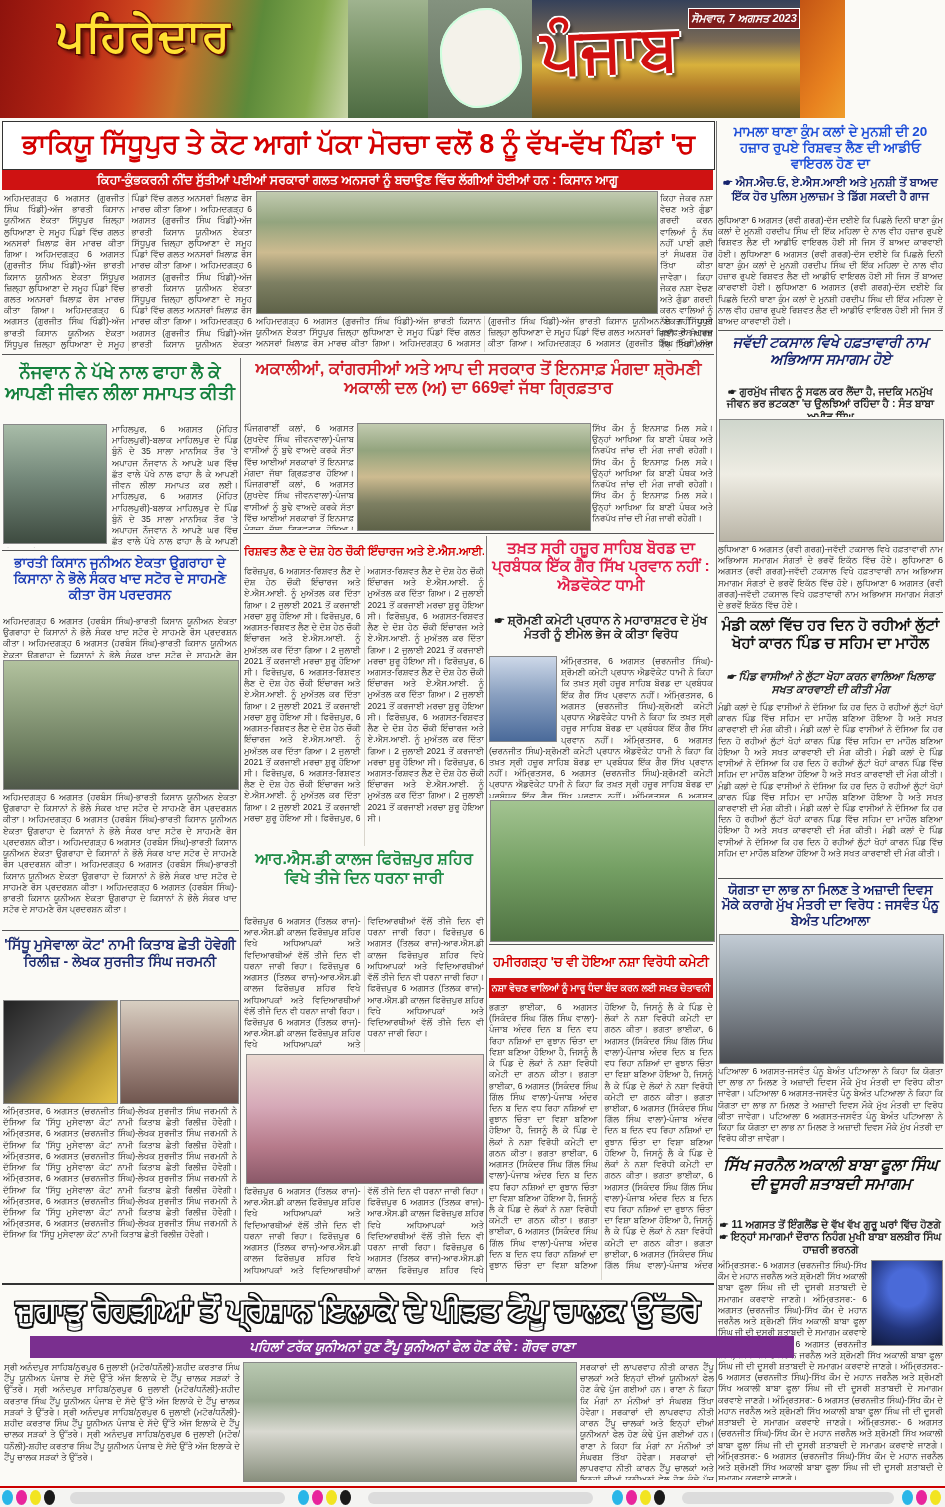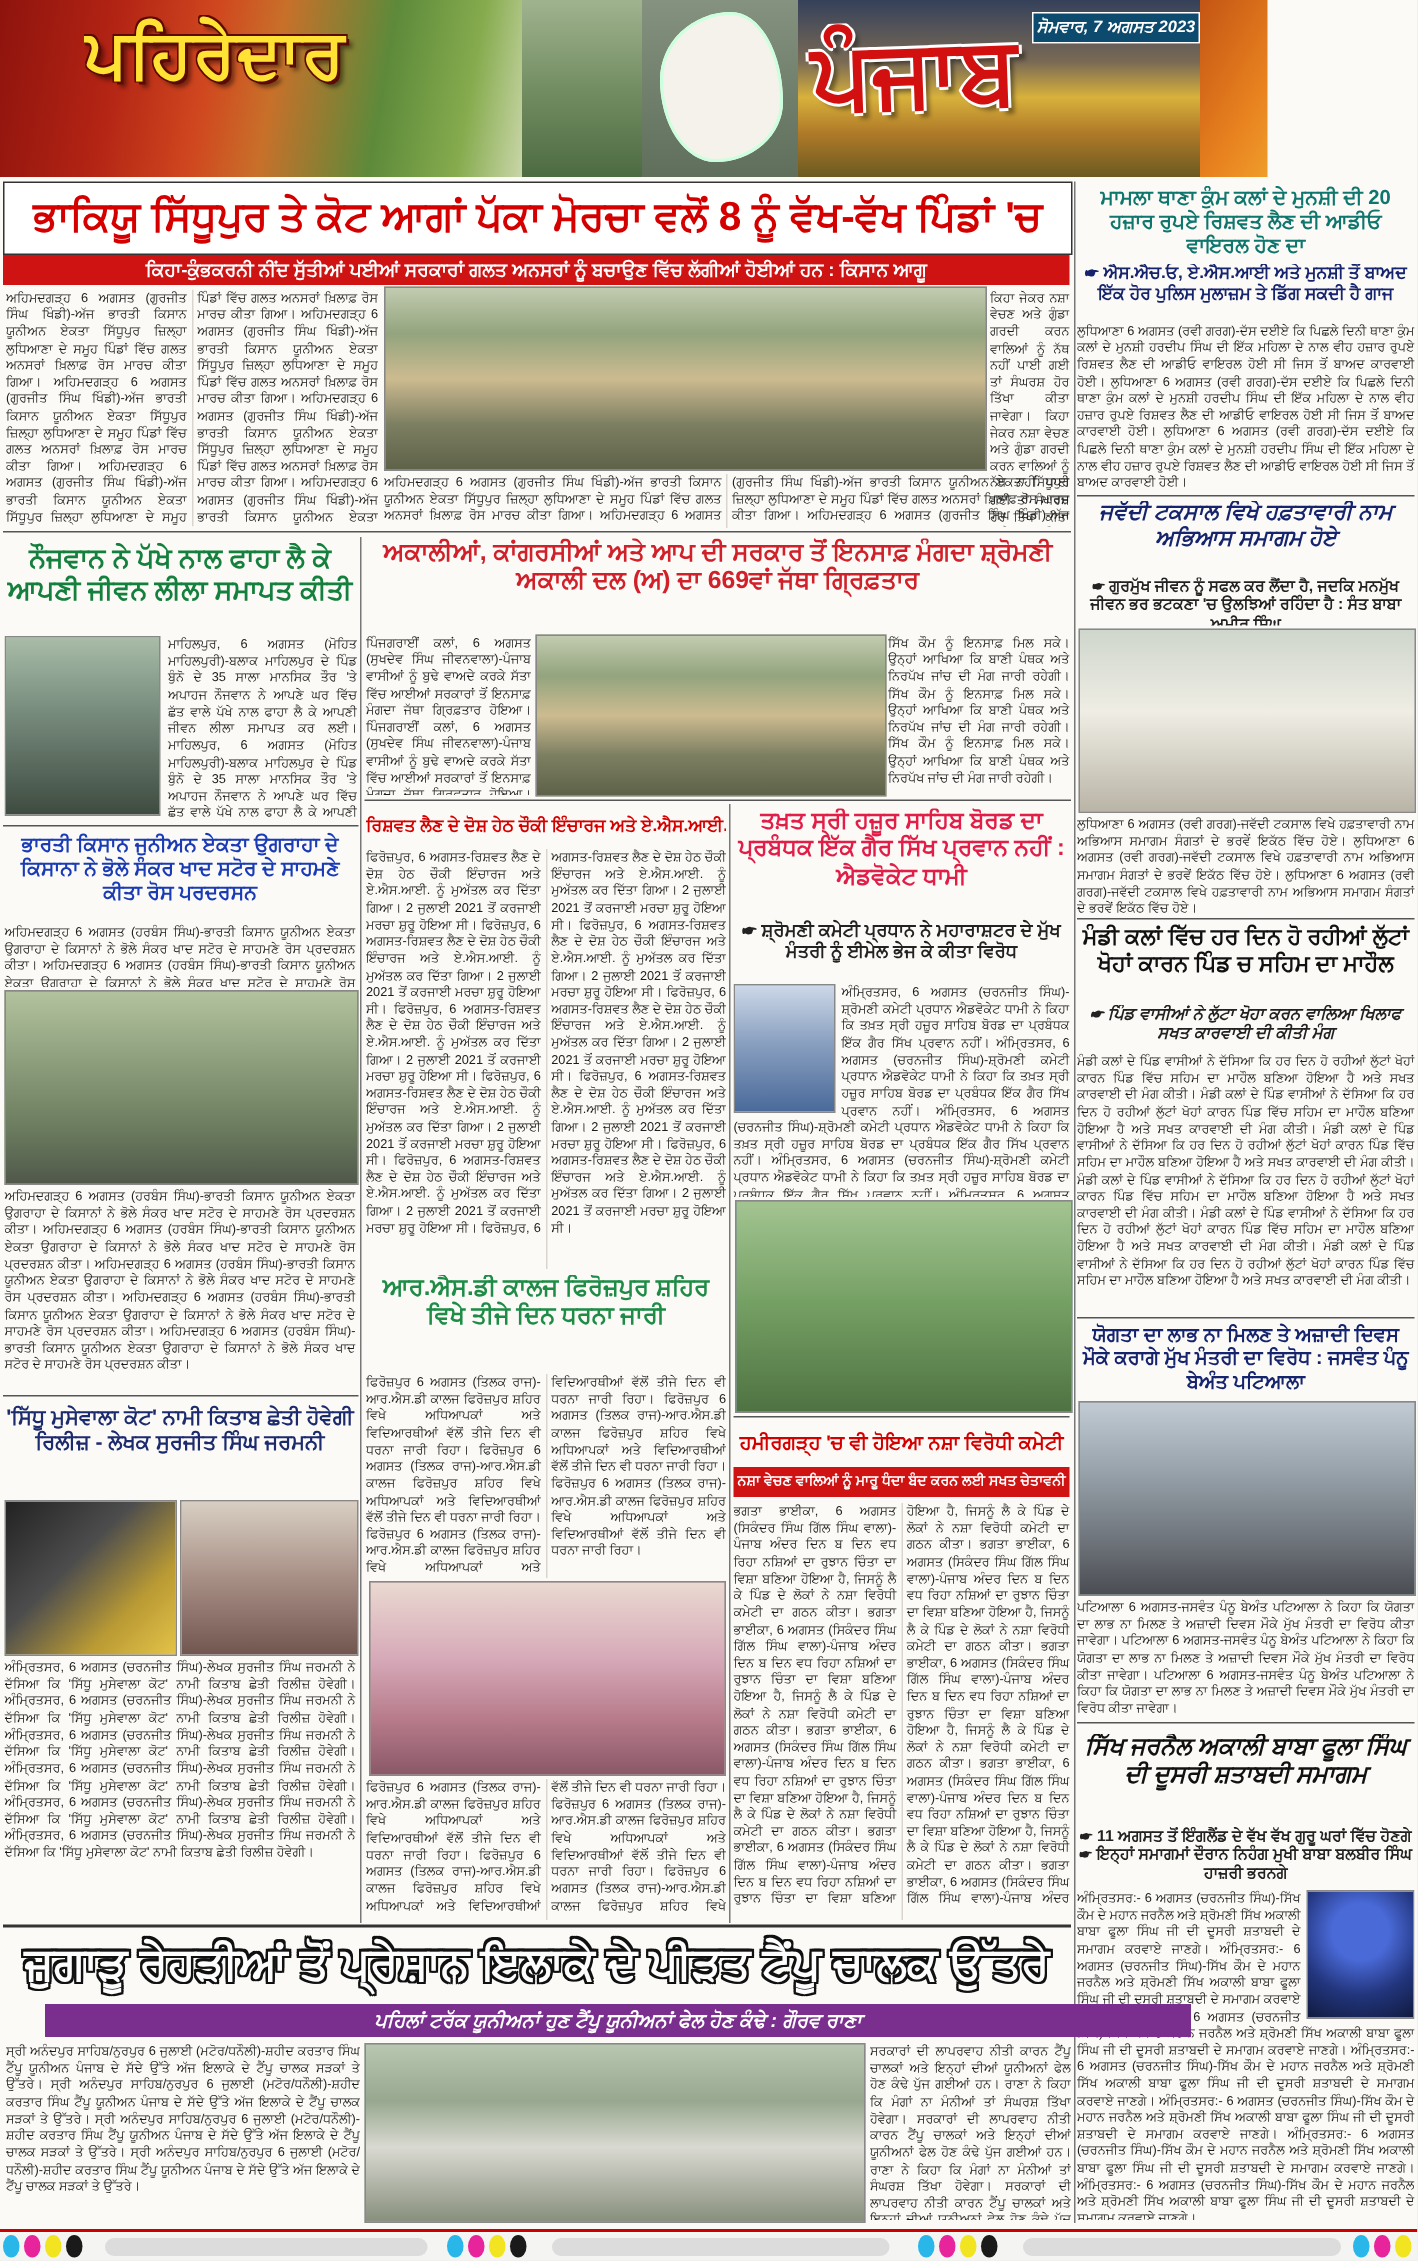--- a/index.html
+++ b/index.html
@@ -31,21 +31,21 @@
   .mh-scene{background:linear-gradient(180deg,#9fb38f,#6f8a5e 55%,#4d6b42);}
   .mh-map{background:linear-gradient(180deg,#84927f,#5f6f5c);}
   .mh-map-blob{position:absolute;left:12px;top:8px;width:82px;height:100px;background:#f4f2ea;
                border-radius:58% 42% 55% 45%/45% 60% 40% 55%;box-shadow:inset 0 0 0 2px #cfd;}
   .mh-sunset{background:linear-gradient(180deg,#35415a 0%,#7a6a55 35%,#d8b13c 55%,#b07a28 75%,#6b5a22 100%);}
   .mh-kids{background:linear-gradient(120deg,#c45514 0%,#e8821f 35%,#f0a02c 55%,#cf5e16 80%,#9e3a0e 100%);}
   .brand{font-size:45px;font-weight:bold;color:#ffe233;letter-spacing:1px;
          text-shadow:2px 2px 0 #5c0a05,-1px -1px 0 #5c0a05,1px -1px 0 #5c0a05,-1px 1px 0 #5c0a05,4px 4px 3px rgba(0,0,0,.45);}
   .pb-title{font-size:62px;font-weight:bold;color:#d21010;transform:rotate(-2deg);
             text-shadow:-2px 0 0 #fff,2px 0 0 #fff,0 -2px 0 #fff,0 2px 0 #fff,4px 4px 3px rgba(0,0,0,.4);}
-  .datebox{background:#0c4a6e;color:#fff;font-style:italic;font-weight:bold;font-size:11px;
+  .datebox{background:#7f1d1d;color:#fff;font-style:italic;font-weight:bold;font-size:11px;
            text-align:center;line-height:19px;border:1px solid #fff;}
   .pagebox{background:#2138a8;color:#fff;font-weight:bold;font-size:22px;text-align:center;border:2px solid #fff;}
   .redstrip{background:#cf1212;color:#fff;font-weight:bold;text-align:center;}
   .purplestrip{background:#7a2f8f;color:#fff;font-style:italic;font-weight:bold;text-align:center;}
   .outline-hl{color:#fdfdfd;text-shadow:-1.5px 0 #111,1.5px 0 #111,0 -1.5px #111,0 1.5px #111,
               -1.5px -1.5px #111,1.5px 1.5px #111,-1.5px 1.5px #111,1.5px -1.5px #111;}
   .regbar{background:#dcdcdc;border-radius:6px;height:12px;position:absolute;top:3px;}
   .regdot{width:11px;height:15px;border-radius:50%;display:inline-block;margin-right:3px;vertical-align:top;}
 </style>
 </head>
@@ -73,21 +73,21 @@
   <div class="abs rule-h" style="left:2px;top:354px;width:712px;height:1px;"></div>
   <div class="abs rule-h" style="left:2px;top:1283px;width:712px;height:2px;background:#333;"></div>
 
   <div class="abs hl" style="left:2px;top:121px;width:711px;height:47px;border:1px solid #333;color:#d40000;font-size:27px;line-height:45px;background:#fff;">ਭਾਕਿਯੂ ਸਿੱਧੂਪੁਰ ਤੇ ਕੋਟ ਆਗਾਂ ਪੱਕਾ ਮੋਰਚਾ ਵਲੋਂ 8 ਨੂੰ ਵੱਖ-ਵੱਖ ਪਿੰਡਾਂ 'ਚ ਰੋਸ ਮਾਰਚ-ਗੁਜਰਵਾਲ</div>
   <div class="abs redstrip" style="left:2px;top:170px;width:711px;height:20px;font-size:12.5px;line-height:20px;">ਕਿਹਾ-ਕੁੰਭਕਰਨੀ ਨੀਂਦ ਸੁੱਤੀਆਂ ਪਈਆਂ ਸਰਕਾਰਾਂ ਗਲਤ ਅਨਸਰਾਂ ਨੂੰ ਬਚਾਉਣ ਵਿੱਚ ਲੱਗੀਆਂ ਹੋਈਆਂ ਹਨ : ਕਿਸਾਨ ਆਗੂ</div>
   <div class="abs bt c2" style="left:4px;top:193px;width:248px;height:158px;">ਅਹਿਮਦਗੜ੍ਹ 6 ਅਗਸਤ (ਗੁਰਜੀਤ ਸਿੰਘ ਖਿੰਡੀ)-ਅੱਜ ਭਾਰਤੀ ਕਿਸਾਨ ਯੂਨੀਅਨ ਏਕਤਾ ਸਿੱਧੂਪੁਰ ਜ਼ਿਲ੍ਹਾ ਲੁਧਿਆਣਾ ਦੇ ਸਮੂਹ ਪਿੰਡਾਂ ਵਿੱਚ ਗਲਤ ਅਨਸਰਾਂ ਖ਼ਿਲਾਫ਼ ਰੋਸ ਮਾਰਚ ਕੀਤਾ ਗਿਆ। ਅਹਿਮਦਗੜ੍ਹ 6 ਅਗਸਤ (ਗੁਰਜੀਤ ਸਿੰਘ ਖਿੰਡੀ)-ਅੱਜ ਭਾਰਤੀ ਕਿਸਾਨ ਯੂਨੀਅਨ ਏਕਤਾ ਸਿੱਧੂਪੁਰ ਜ਼ਿਲ੍ਹਾ ਲੁਧਿਆਣਾ ਦੇ ਸਮੂਹ ਪਿੰਡਾਂ ਵਿੱਚ ਗਲਤ ਅਨਸਰਾਂ ਖ਼ਿਲਾਫ਼ ਰੋਸ ਮਾਰਚ ਕੀਤਾ ਗਿਆ। ਅਹਿਮਦਗੜ੍ਹ 6 ਅਗਸਤ (ਗੁਰਜੀਤ ਸਿੰਘ ਖਿੰਡੀ)-ਅੱਜ ਭਾਰਤੀ ਕਿਸਾਨ ਯੂਨੀਅਨ ਏਕਤਾ ਸਿੱਧੂਪੁਰ ਜ਼ਿਲ੍ਹਾ ਲੁਧਿਆਣਾ ਦੇ ਸਮੂਹ ਪਿੰਡਾਂ ਵਿੱਚ ਗਲਤ ਅਨਸਰਾਂ ਖ਼ਿਲਾਫ਼ ਰੋਸ ਮਾਰਚ ਕੀਤਾ ਗਿਆ। ਅਹਿਮਦਗੜ੍ਹ 6 ਅਗਸਤ (ਗੁਰਜੀਤ ਸਿੰਘ ਖਿੰਡੀ)-ਅੱਜ ਭਾਰਤੀ ਕਿਸਾਨ ਯੂਨੀਅਨ ਏਕਤਾ ਸਿੱਧੂਪੁਰ ਜ਼ਿਲ੍ਹਾ ਲੁਧਿਆਣਾ ਦੇ ਸਮੂਹ ਪਿੰਡਾਂ ਵਿੱਚ ਗਲਤ ਅਨਸਰਾਂ ਖ਼ਿਲਾਫ਼ ਰੋਸ ਮਾਰਚ ਕੀਤਾ ਗਿਆ। ਅਹਿਮਦਗੜ੍ਹ 6 ਅਗਸਤ (ਗੁਰਜੀਤ ਸਿੰਘ ਖਿੰਡੀ)-ਅੱਜ ਭਾਰਤੀ ਕਿਸਾਨ ਯੂਨੀਅਨ ਏਕਤਾ ਸਿੱਧੂਪੁਰ ਜ਼ਿਲ੍ਹਾ ਲੁਧਿਆਣਾ ਦੇ ਸਮੂਹ ਪਿੰਡਾਂ ਵਿੱਚ ਗਲਤ ਅਨਸਰਾਂ ਖ਼ਿਲਾਫ਼ ਰੋਸ ਮਾਰਚ ਕੀਤਾ ਗਿਆ। ਅਹਿਮਦਗੜ੍ਹ 6 ਅਗਸਤ (ਗੁਰਜੀਤ ਸਿੰਘ ਖਿੰਡੀ)-ਅੱਜ ਭਾਰਤੀ ਕਿਸਾਨ ਯੂਨੀਅਨ ਏਕਤਾ ਸਿੱਧੂਪੁਰ ਜ਼ਿਲ੍ਹਾ ਲੁਧਿਆਣਾ ਦੇ ਸਮੂਹ ਪਿੰਡਾਂ ਵਿੱਚ ਗਲਤ ਅਨਸਰਾਂ ਖ਼ਿਲਾਫ਼ ਰੋਸ ਮਾਰਚ ਕੀਤਾ ਗਿਆ। ਅਹਿਮਦਗੜ੍ਹ 6 ਅਗਸਤ (ਗੁਰਜੀਤ ਸਿੰਘ ਖਿੰਡੀ)-ਅੱਜ ਭਾਰਤੀ ਕਿਸਾਨ ਯੂਨੀਅਨ ਏਕਤਾ ਸਿੱਧੂਪੁਰ ਜ਼ਿਲ੍ਹਾ ਲੁਧਿਆਣਾ ਦੇ ਸਮੂਹ ਪਿੰਡਾਂ ਵਿੱਚ ਗਲਤ ਅਨਸਰਾਂ ਖ਼ਿਲਾਫ਼ ਰੋਸ ਮਾਰਚ ਕੀਤਾ ਗਿਆ। ਅਹਿਮਦਗੜ੍ਹ 6 ਅਗਸਤ (ਗੁਰਜੀਤ ਸਿੰਘ ਖਿੰਡੀ)-ਅੱਜ ਭਾਰਤੀ ਕਿਸਾਨ ਯੂਨੀਅਨ ਏਕਤਾ ਸਿੱਧੂਪੁਰ ਜ਼ਿਲ੍ਹਾ ਲੁਧਿਆਣਾ ਦੇ ਸਮੂਹ ਪਿੰਡਾਂ ਵਿੱਚ ਗਲਤ ਅਨਸਰਾਂ ਖ਼ਿਲਾਫ਼ ਰੋਸ ਮਾਰਚ ਕੀਤਾ ਗਿਆ।</div>
   <div class="abs photo ph-crowd people" style="left:256px;top:191px;width:400px;height:121px;"></div>
   <div class="abs bt" style="left:660px;top:193px;width:53px;height:158px;">ਕਿਹਾ ਜੇਕਰ ਨਸ਼ਾ ਵੇਚਣ ਅਤੇ ਗੁੰਡਾ ਗਰਦੀ ਕਰਨ ਵਾਲਿਆਂ ਨੂੰ ਨੱਥ ਨਹੀਂ ਪਾਈ ਗਈ ਤਾਂ ਸੰਘਰਸ਼ ਹੋਰ ਤਿੱਖਾ ਕੀਤਾ ਜਾਵੇਗਾ। ਕਿਹਾ ਜੇਕਰ ਨਸ਼ਾ ਵੇਚਣ ਅਤੇ ਗੁੰਡਾ ਗਰਦੀ ਕਰਨ ਵਾਲਿਆਂ ਨੂੰ ਨੱਥ ਨਹੀਂ ਪਾਈ ਗਈ ਤਾਂ ਸੰਘਰਸ਼ ਹੋਰ ਤਿੱਖਾ ਕੀਤਾ ਜਾਵੇਗਾ। ਕਿਹਾ ਜੇਕਰ ਨਸ਼ਾ ਵੇਚਣ ਅਤੇ ਗੁੰਡਾ ਗਰਦੀ ਕਰਨ ਵਾਲਿਆਂ ਨੂੰ ਨੱਥ ਨਹੀਂ ਪਾਈ ਗਈ ਤਾਂ ਸੰਘਰਸ਼ ਹੋਰ ਤਿੱਖਾ ਕੀਤਾ ਜਾਵੇਗਾ। ਕਿਹਾ ਜੇਕਰ ਨਸ਼ਾ ਵੇਚਣ ਅਤੇ ਗੁੰਡਾ ਗਰਦੀ ਕਰਨ ਵਾਲਿਆਂ ਨੂੰ ਨੱਥ ਨਹੀਂ ਪਾਈ ਗਈ ਤਾਂ ਸੰਘਰਸ਼ ਹੋਰ ਤਿੱਖਾ ਕੀਤਾ ਜਾਵੇਗਾ।</div>
   <div class="abs bt c2" style="left:256px;top:316px;width:457px;height:36px;">ਅਹਿਮਦਗੜ੍ਹ 6 ਅਗਸਤ (ਗੁਰਜੀਤ ਸਿੰਘ ਖਿੰਡੀ)-ਅੱਜ ਭਾਰਤੀ ਕਿਸਾਨ ਯੂਨੀਅਨ ਏਕਤਾ ਸਿੱਧੂਪੁਰ ਜ਼ਿਲ੍ਹਾ ਲੁਧਿਆਣਾ ਦੇ ਸਮੂਹ ਪਿੰਡਾਂ ਵਿੱਚ ਗਲਤ ਅਨਸਰਾਂ ਖ਼ਿਲਾਫ਼ ਰੋਸ ਮਾਰਚ ਕੀਤਾ ਗਿਆ। ਅਹਿਮਦਗੜ੍ਹ 6 ਅਗਸਤ (ਗੁਰਜੀਤ ਸਿੰਘ ਖਿੰਡੀ)-ਅੱਜ ਭਾਰਤੀ ਕਿਸਾਨ ਯੂਨੀਅਨ ਏਕਤਾ ਸਿੱਧੂਪੁਰ ਜ਼ਿਲ੍ਹਾ ਲੁਧਿਆਣਾ ਦੇ ਸਮੂਹ ਪਿੰਡਾਂ ਵਿੱਚ ਗਲਤ ਅਨਸਰਾਂ ਖ਼ਿਲਾਫ਼ ਰੋਸ ਮਾਰਚ ਕੀਤਾ ਗਿਆ। ਅਹਿਮਦਗੜ੍ਹ 6 ਅਗਸਤ (ਗੁਰਜੀਤ ਸਿੰਘ ਖਿੰਡੀ)-ਅੱਜ ਭਾਰਤੀ ਕਿਸਾਨ ਯੂਨੀਅਨ ਏਕਤਾ ਸਿੱਧੂਪੁਰ ਜ਼ਿਲ੍ਹਾ ਲੁਧਿਆਣਾ ਦੇ ਸਮੂਹ ਪਿੰਡਾਂ ਵਿੱਚ ਗਲਤ ਅਨਸਰਾਂ ਖ਼ਿਲਾਫ਼ ਰੋਸ ਮਾਰਚ ਕੀਤਾ ਗਿਆ। ਅਹਿਮਦਗੜ੍ਹ 6 ਅਗਸਤ (ਗੁਰਜੀਤ ਸਿੰਘ ਖਿੰਡੀ)-ਅੱਜ ਭਾਰਤੀ ਕਿਸਾਨ ਯੂਨੀਅਨ ਏਕਤਾ ਸਿੱਧੂਪੁਰ ਜ਼ਿਲ੍ਹਾ ਲੁਧਿਆਣਾ ਦੇ ਸਮੂਹ ਪਿੰਡਾਂ ਵਿੱਚ ਗਲਤ ਅਨਸਰਾਂ ਖ਼ਿਲਾਫ਼ ਰੋਸ ਮਾਰਚ ਕੀਤਾ ਗਿਆ।</div>
 
-  <div class="abs hl" style="left:718px;top:124px;width:225px;height:50px;color:#0f766e;font-size:13.5px;">ਮਾਮਲਾ ਥਾਣਾ ਕੁੰਮ ਕਲਾਂ ਦੇ ਮੁਨਸ਼ੀ ਦੀ 20 ਹਜ਼ਾਰ ਰੁਪਏ ਰਿਸ਼ਵਤ ਲੈਣ ਦੀ ਆਡੀਓ ਵਾਇਰਲ ਹੋਣ ਦਾ</div>
+  <div class="abs hl" style="left:718px;top:124px;width:225px;height:50px;color:#1d4ed8;font-size:13.5px;">ਮਾਮਲਾ ਥਾਣਾ ਕੁੰਮ ਕਲਾਂ ਦੇ ਮੁਨਸ਼ੀ ਦੀ 20 ਹਜ਼ਾਰ ਰੁਪਏ ਰਿਸ਼ਵਤ ਲੈਣ ਦੀ ਆਡੀਓ ਵਾਇਰਲ ਹੋਣ ਦਾ</div>
   <div class="abs hl" style="left:718px;top:176px;width:225px;height:36px;color:#16246e;font-size:11.5px;">☛ ਐਸ.ਐਚ.ਓ, ਏ.ਐਸ.ਆਈ ਅਤੇ ਮੁਨਸ਼ੀ ਤੋਂ ਬਾਅਦ ਇੱਕ ਹੋਰ ਪੁਲਿਸ ਮੁਲਾਜ਼ਮ ਤੇ ਡਿੱਗ ਸਕਦੀ ਹੈ ਗਾਜ</div>
   <div class="abs bt" style="left:718px;top:215px;width:225px;height:113px;">ਲੁਧਿਆਣਾ 6 ਅਗਸਤ (ਰਵੀ ਗਰਗ)-ਦੱਸ ਦਈਏ ਕਿ ਪਿਛਲੇ ਦਿਨੀ ਥਾਣਾ ਕੁੰਮ ਕਲਾਂ ਦੇ ਮੁਨਸ਼ੀ ਹਰਦੀਪ ਸਿੰਘ ਦੀ ਇੱਕ ਮਹਿਲਾ ਦੇ ਨਾਲ ਵੀਹ ਹਜ਼ਾਰ ਰੁਪਏ ਰਿਸ਼ਵਤ ਲੈਣ ਦੀ ਆਡੀਓ ਵਾਇਰਲ ਹੋਈ ਸੀ ਜਿਸ ਤੋਂ ਬਾਅਦ ਕਾਰਵਾਈ ਹੋਈ। ਲੁਧਿਆਣਾ 6 ਅਗਸਤ (ਰਵੀ ਗਰਗ)-ਦੱਸ ਦਈਏ ਕਿ ਪਿਛਲੇ ਦਿਨੀ ਥਾਣਾ ਕੁੰਮ ਕਲਾਂ ਦੇ ਮੁਨਸ਼ੀ ਹਰਦੀਪ ਸਿੰਘ ਦੀ ਇੱਕ ਮਹਿਲਾ ਦੇ ਨਾਲ ਵੀਹ ਹਜ਼ਾਰ ਰੁਪਏ ਰਿਸ਼ਵਤ ਲੈਣ ਦੀ ਆਡੀਓ ਵਾਇਰਲ ਹੋਈ ਸੀ ਜਿਸ ਤੋਂ ਬਾਅਦ ਕਾਰਵਾਈ ਹੋਈ। ਲੁਧਿਆਣਾ 6 ਅਗਸਤ (ਰਵੀ ਗਰਗ)-ਦੱਸ ਦਈਏ ਕਿ ਪਿਛਲੇ ਦਿਨੀ ਥਾਣਾ ਕੁੰਮ ਕਲਾਂ ਦੇ ਮੁਨਸ਼ੀ ਹਰਦੀਪ ਸਿੰਘ ਦੀ ਇੱਕ ਮਹਿਲਾ ਦੇ ਨਾਲ ਵੀਹ ਹਜ਼ਾਰ ਰੁਪਏ ਰਿਸ਼ਵਤ ਲੈਣ ਦੀ ਆਡੀਓ ਵਾਇਰਲ ਹੋਈ ਸੀ ਜਿਸ ਤੋਂ ਬਾਅਦ ਕਾਰਵਾਈ ਹੋਈ।</div>
   <div class="abs rule-h" style="left:718px;top:330px;width:225px;height:1px;"></div>
 
   <div class="abs hl" style="left:718px;top:334px;width:225px;height:50px;color:#16246e;font-size:14.5px;font-style:italic;">ਜਵੱਦੀ ਟਕਸਾਲ ਵਿਖੇ ਹਫ਼ਤਾਵਾਰੀ ਨਾਮ ਅਭਿਆਸ ਸਮਾਗਮ ਹੋਏ</div>
   <div class="abs hl" style="left:718px;top:385px;width:225px;height:32px;color:#222;font-size:10.5px;">☛ ਗੁਰਮੁੱਖ ਜੀਵਨ ਨੂੰ ਸਫਲ ਕਰ ਲੈਂਦਾ ਹੈ, ਜਦਕਿ ਮਨਮੁੱਖ ਜੀਵਨ ਭਰ ਭਟਕਣਾ 'ਚ ਉਲਝਿਆਂ ਰਹਿੰਦਾ ਹੈ : ਸੰਤ ਬਾਬਾ ਅਮੀਰ ਸਿੰਘ</div>
   <div class="abs photo ph-congregation people" style="left:719px;top:419px;width:223px;height:121px;"></div>
   <div class="abs bt" style="left:718px;top:544px;width:225px;height:66px;">ਲੁਧਿਆਣਾ 6 ਅਗਸਤ (ਰਵੀ ਗਰਗ)-ਜਵੱਦੀ ਟਕਸਾਲ ਵਿਖੇ ਹਫ਼ਤਾਵਾਰੀ ਨਾਮ ਅਭਿਆਸ ਸਮਾਗਮ ਸੰਗਤਾਂ ਦੇ ਭਰਵੇਂ ਇਕੱਠ ਵਿੱਚ ਹੋਏ। ਲੁਧਿਆਣਾ 6 ਅਗਸਤ (ਰਵੀ ਗਰਗ)-ਜਵੱਦੀ ਟਕਸਾਲ ਵਿਖੇ ਹਫ਼ਤਾਵਾਰੀ ਨਾਮ ਅਭਿਆਸ ਸਮਾਗਮ ਸੰਗਤਾਂ ਦੇ ਭਰਵੇਂ ਇਕੱਠ ਵਿੱਚ ਹੋਏ। ਲੁਧਿਆਣਾ 6 ਅਗਸਤ (ਰਵੀ ਗਰਗ)-ਜਵੱਦੀ ਟਕਸਾਲ ਵਿਖੇ ਹਫ਼ਤਾਵਾਰੀ ਨਾਮ ਅਭਿਆਸ ਸਮਾਗਮ ਸੰਗਤਾਂ ਦੇ ਭਰਵੇਂ ਇਕੱਠ ਵਿੱਚ ਹੋਏ।</div>
   <div class="abs rule-h" style="left:718px;top:612px;width:225px;height:1px;"></div>
 

